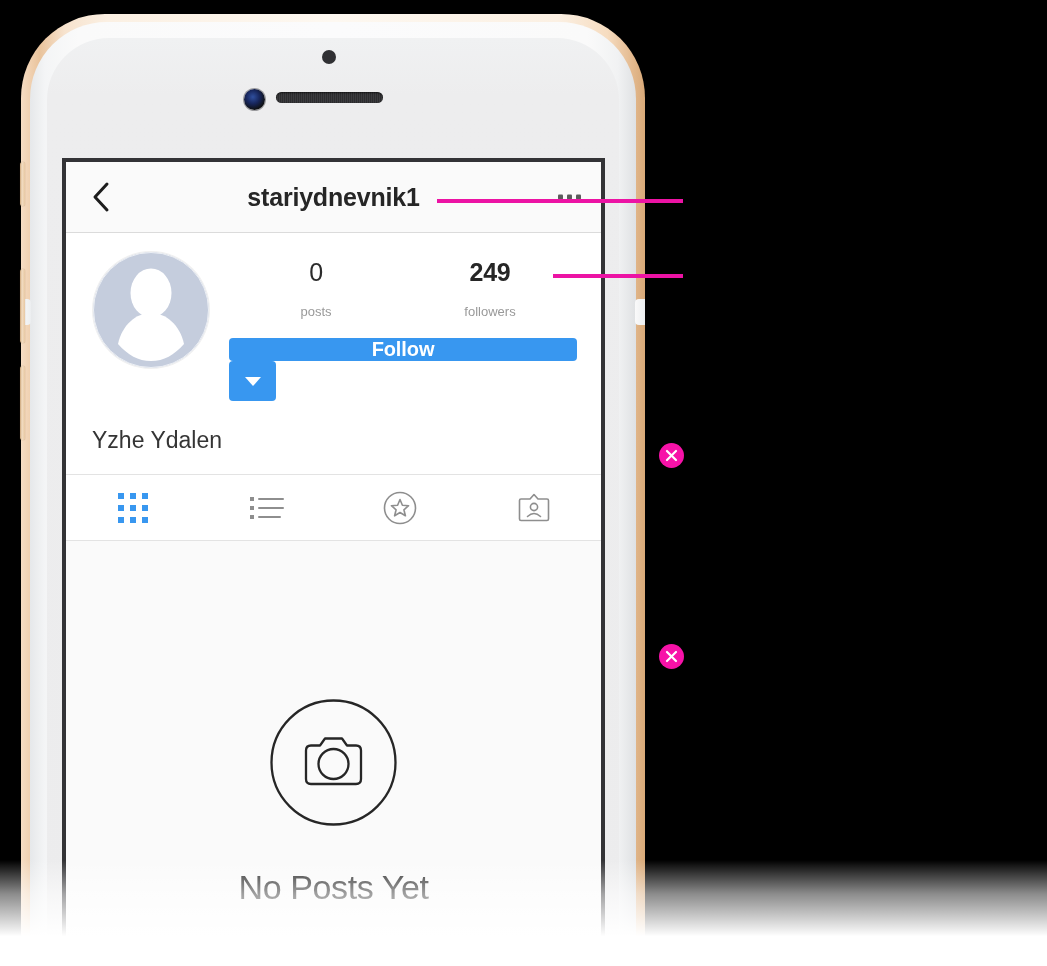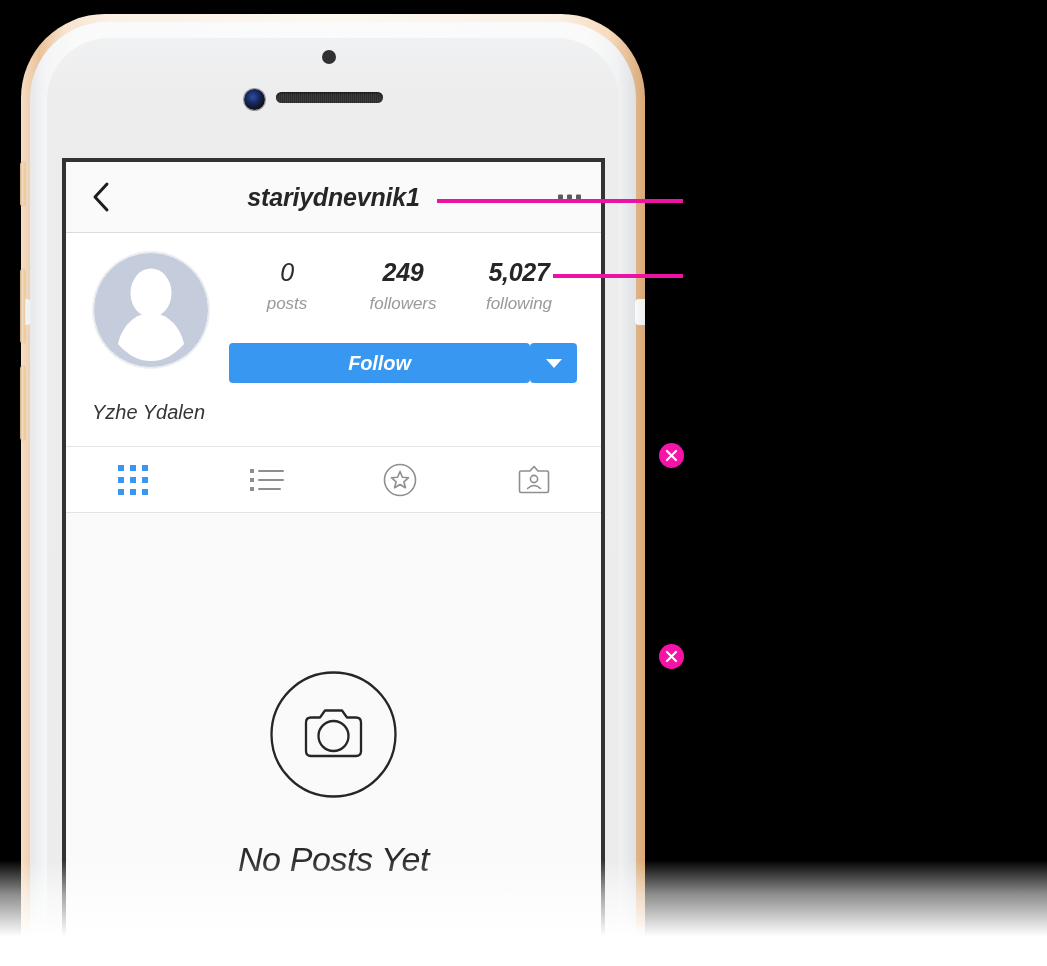--- a/index.html
+++ b/index.html
@@ -16,21 +16,20 @@
     position: relative;
   }
 
   
   #canvas {
     position: absolute;
     left: 0; top: 0;
     width: 1047px;
     height: 966px;
     background: #c4b5fd;
-    font-style: italic;
   }
 
   
   #black-backdrop {
     position: absolute;
     left: 0; top: 0;
     width: 1047px;
     height: 966px;
     background: #000000;
   }
@@ -243,29 +242,30 @@
   }
   .stat-num {
     font-size: 25px;
     font-weight: bold;
     color: #262626;
     line-height: 30px;
     letter-spacing: -0.3px;
   }
   .stat-num.zero { font-weight: 400; color: #2b2b2b; }
   .stat-label {
-    font-size: 17px;
+    font-size: 13px;
     color: #999999;
     line-height: 22px;
-    margin-top: 6px;
+    margin-top: 14px;
   }
   .btn-row {
     display: flex;
-    margin-top: 28px;
+    margin-top: 15px;
     gap: 0;
+    flex-direction: column;
   }
   .follow-btn {
     flex: 1;
     height: 40px;
     background: #3897f0;
     border-radius: 4px;
     color: #ffffff;
     font-size: 20px;
     font-weight: bold;
     display: flex;
@@ -296,24 +296,24 @@
     padding: 14px 26px 20px 26px;
     background: #ffffff;
   }
   .bio-name {
     font-size: 20px;
     font-weight: bold;
     color: #262626;
     line-height: 27px;
   }
   .bio-text {
-    font-size: 20px;
+    font-size: 23px;
     color: #353535;
     line-height: 27px;
-    margin-top: 2px;
+    margin-top: 12px;
   }
 
   
   .tabbar {
     height: 65px;
     border-top: 1px solid #e3e3e3;
     border-bottom: 1px solid #e3e3e3;
     display: flex;
     align-items: center;
     background: #ffffff;
@@ -440,24 +440,20 @@
               <div class="stat">
                 <div class="stat-num zero">0</div>
                 <div class="stat-label">posts</div>
               </div>
 
               <div class="stat">
                 <div class="stat-num">249</div>
                 <div class="stat-label">followers</div>
               </div>
 
-              <div class="stat">
-                <div class="stat-num">5,027</div>
-                <div class="stat-label">following</div>
-              </div>
 
             </div>
 
             <div class="btn-row">
               <div class="follow-btn">Follow</div>
               <div class="follow-drop">
                 <div class="caret"></div>
               </div>
             </div>
           </div>

